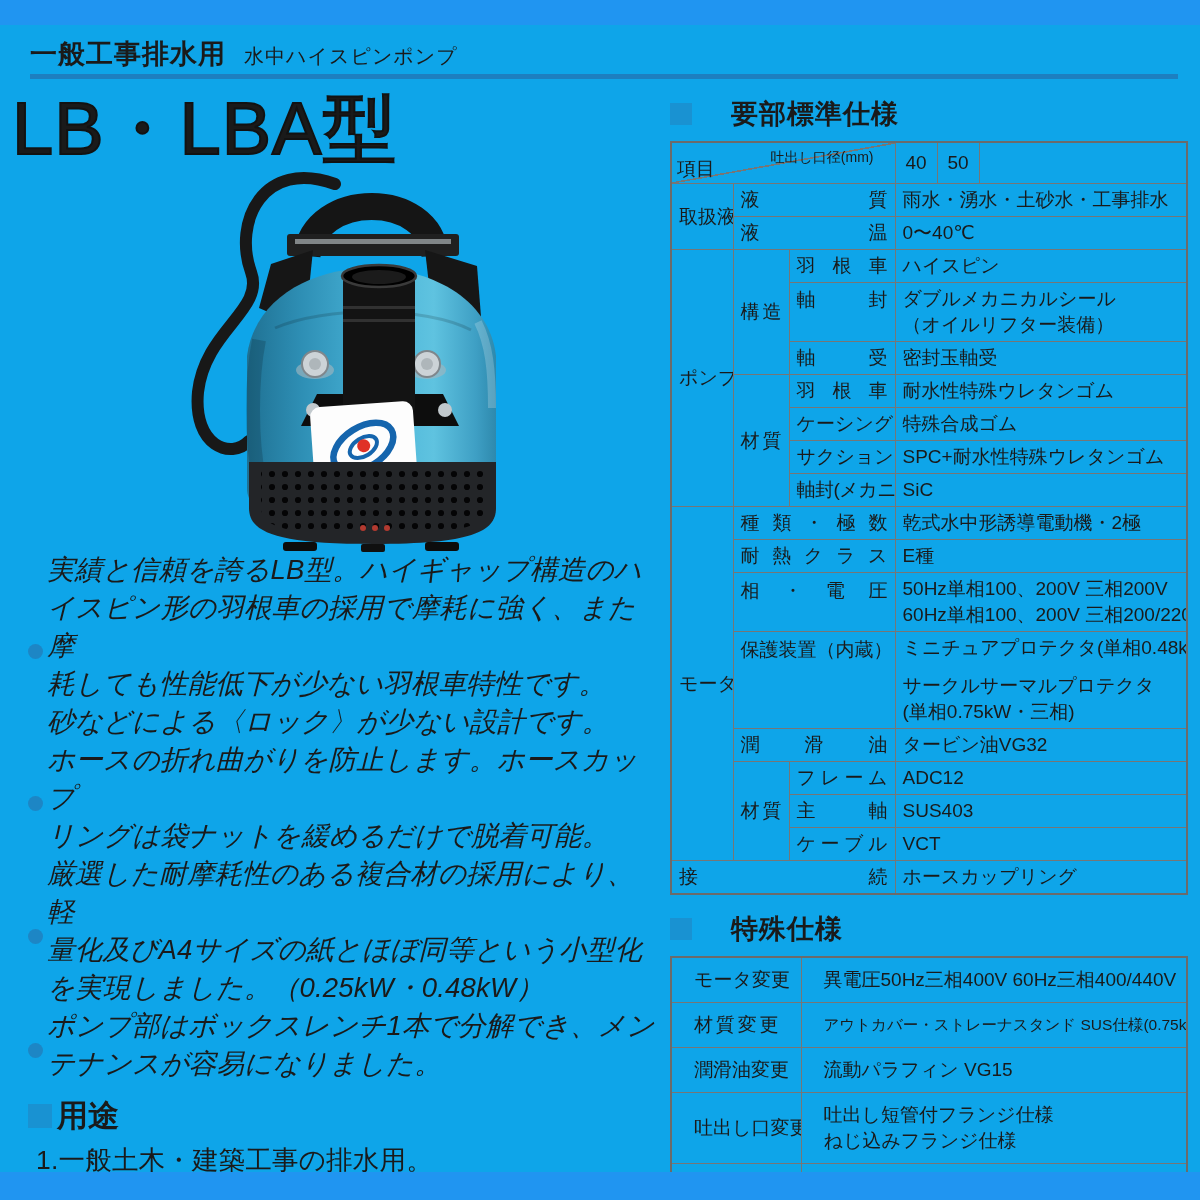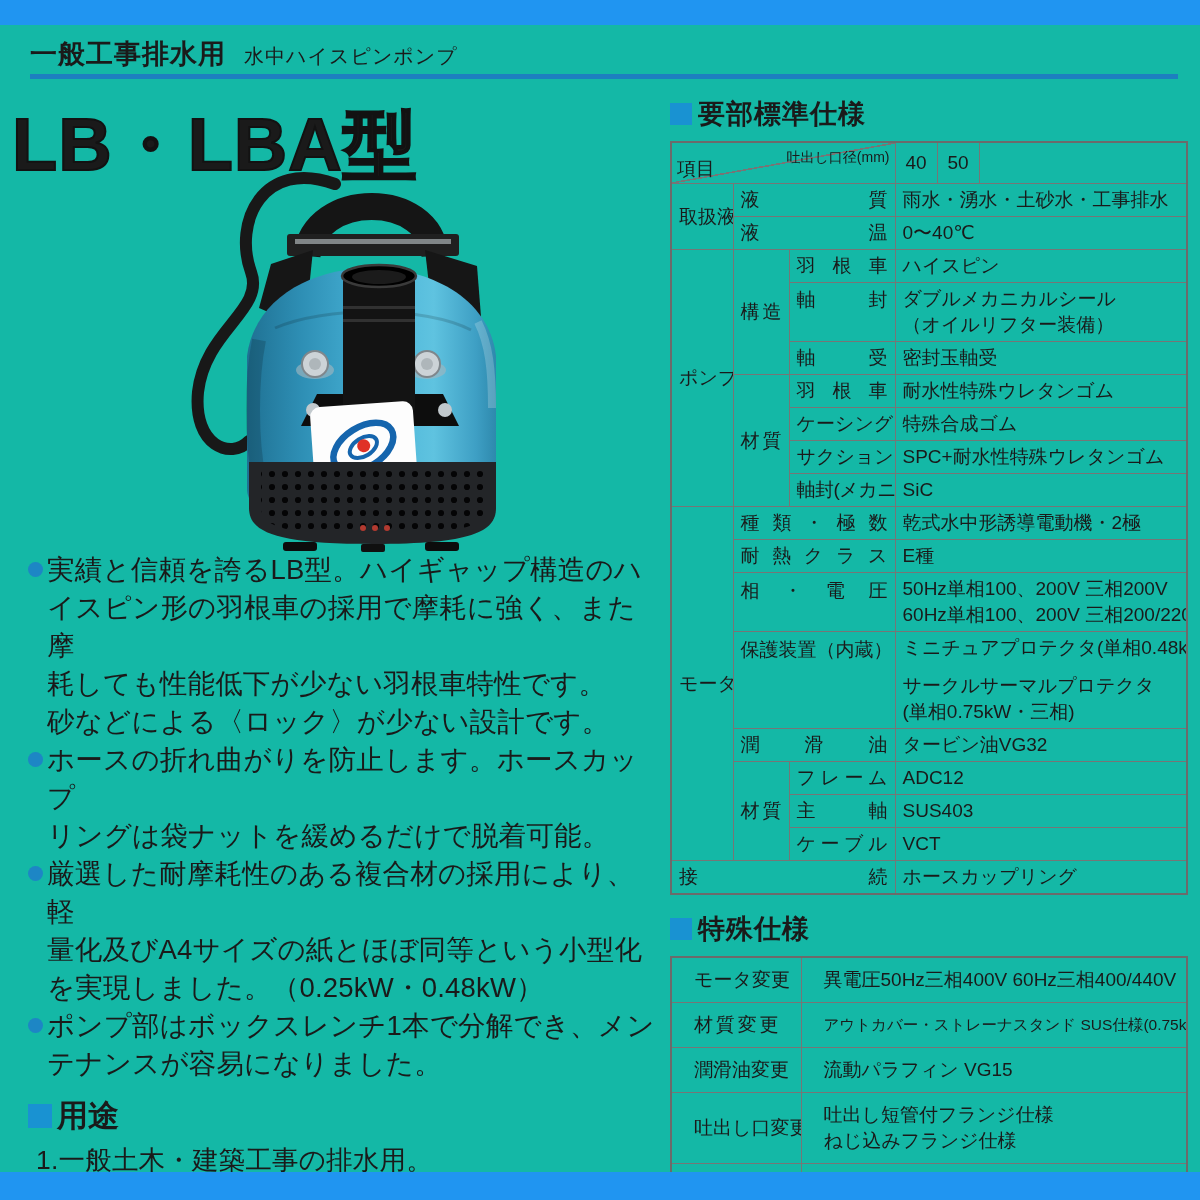--- a/index.html
+++ b/index.html
@@ -1,57 +1,57 @@
 <!DOCTYPE html>
 <html><head>
 <meta charset="utf-8">
 <style>
   html,body{margin:0;padding:0;background:#e8e8e8;}
-  .page{position:relative;width:1200px;height:1200px;background:#14b8a6;overflow:hidden;
+  .page{position:relative;width:1200px;height:1200px;background:#0ea5e9;overflow:hidden;
         font-family:"Liberation Sans","DejaVu Sans",sans-serif;color:#1a1a1a;margin:0 auto;}
   .top-bar{position:absolute;top:0;left:0;width:100%;height:25px;background:#2095f1;}
   .bottom-bar{position:absolute;bottom:0;left:0;width:100%;height:28px;background:#2095f1;}
 
   .cat-header{position:absolute;left:30px;top:36px;display:flex;align-items:baseline;gap:18px;}
   .cat-main{font-size:27px;font-weight:bold;letter-spacing:1px;}
   .cat-sub{font-size:20px;letter-spacing:1px;}
   .header-rule{position:absolute;left:30px;top:74px;width:1148px;height:5px;background:#1d7fc0;}
 
-  .model-title{position:absolute;left:12px;top:96px;font-size:74px;font-weight:bold;
+  .model-title{position:absolute;left:12px;top:80px;font-size:74px;font-weight:normal;
                -webkit-text-stroke:2px #121212;letter-spacing:1px;}
 
   .pump-figure{position:absolute;left:175px;top:156px;width:390px;height:400px;}
 
   .left-col{position:absolute;left:28px;top:551px;width:634px;}
-  .feature{display:flex;align-items:flex-start;}
+  .feature{display:flex;align-items:center;font-style:italic;}
   .dot{flex:0 0 15px;width:15px;height:15px;border-radius:50%;background:#1d86c5;margin-top:11px;margin-right:4px;}
   .ftext{font-size:27.5px;line-height:38px;letter-spacing:0.2px;}
 
   .usage-title{margin-top:12px;display:flex;align-items:center;font-size:31px;font-weight:bold;}
   .sq24{width:24px;height:24px;background:#1992d2;margin-right:5px;flex:0 0 24px;}
   .usage-list{margin-top:8px;padding-left:8px;font-size:26.5px;line-height:31.5px;letter-spacing:0.2px;}
 
   .right-col{position:absolute;left:670px;top:96px;width:517px;}
-  .sec-title{display:flex;align-items:center;font-size:27px;font-weight:bold;margin-bottom:9px;letter-spacing:1px;}
+  .sec-title{display:flex;align-items:center;font-size:27px;font-weight:bold;margin-bottom:9px;letter-spacing:1px;gap:33px;}
   .sq22{width:22px;height:22px;background:#1992d2;margin-right:6px;flex:0 0 22px;}
 
   table.spec{border-collapse:collapse;width:516px;table-layout:fixed;border:2px solid #6b6b6b;}
   .spec td{border:1px solid #767676;padding:3px 7px;font-size:19px;line-height:26px;
            vertical-align:middle;overflow:hidden;white-space:nowrap;}
   .j{text-align:justify;text-align-last:justify;}
   .gcell{text-align:justify;text-align-last:justify;vertical-align:middle;}
   .subcell{vertical-align:top;padding-top:5px;text-align:justify;text-align-last:justify;}
   .gap{}
   .s16{font-size:15.5px;}
   .s13{font-size:13px;letter-spacing:-0.5px;}
   .s18{font-size:17.5px;}
   .corner{height:40px;position:relative;padding:0 !important;
     background-image:linear-gradient(to bottom right,transparent calc(50% - 0.8px),#767676 calc(50% - 0.8px),#767676 calc(50% + 0.8px),transparent calc(50% + 0.8px));}
   .corner-item{position:absolute;left:5px;bottom:1px;font-size:19px;}
-  .corner-bore{position:absolute;right:5px;top:1px;font-size:14px;}
+  .corner-bore{position:absolute;right:21px;top:1px;font-size:14px;}
   .bore{text-align:center;font-size:20px;}
 
   .sp-wrap{margin-top:16px;}
   table.sp{border-collapse:collapse;width:516px;table-layout:fixed;border:2px solid #6b6b6b;}
   .sp td{border:1px solid #767676;font-size:19px;line-height:26px;padding:9px 22px;white-space:nowrap;overflow:hidden;}
   .sp-lbl{text-align:justify;text-align-last:justify;}
   .sp .small{font-size:15.5px;}
 </style>
 </head>
 <body>

